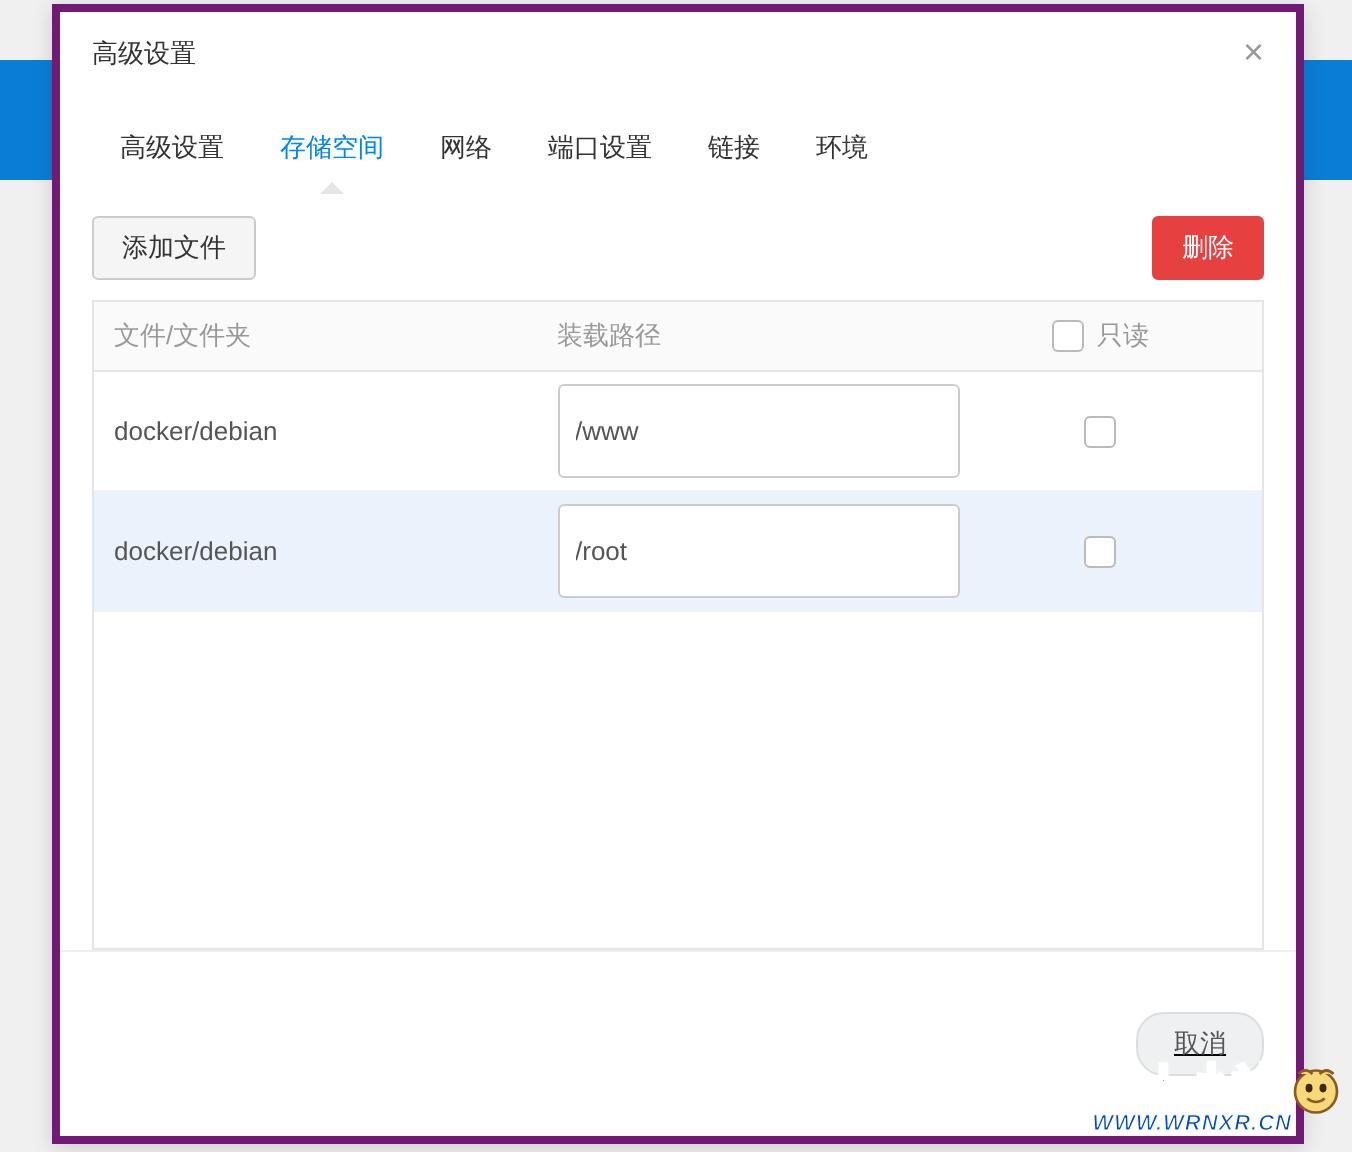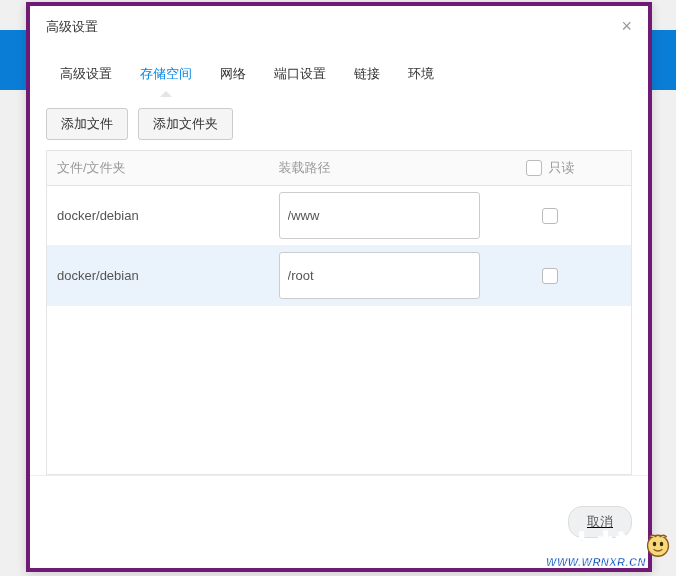--- a/index.html
+++ b/index.html
@@ -49,21 +49,21 @@
     <div class="tab">高级设置</div>
     <div class="tab active">存储空间</div>
     <div class="tab">网络</div>
     <div class="tab">端口设置</div>
     <div class="tab">链接</div>
     <div class="tab">环境</div>
   </div>
 
   <div class="toolbar">
     <button class="btn">添加文件</button>
-    <button class="btn">添加文件夹</button>
+    <button class="btn btn-danger">删除</button>
   </div>
 
   <div class="table-wrap">
     <table class="table">
       <thead>
         <tr>
           <th class="col-file">文件/文件夹</th>
           <th class="col-mount">装载路径</th>
           <th class="col-readonly">
             <span class="th-readonly-inner">

